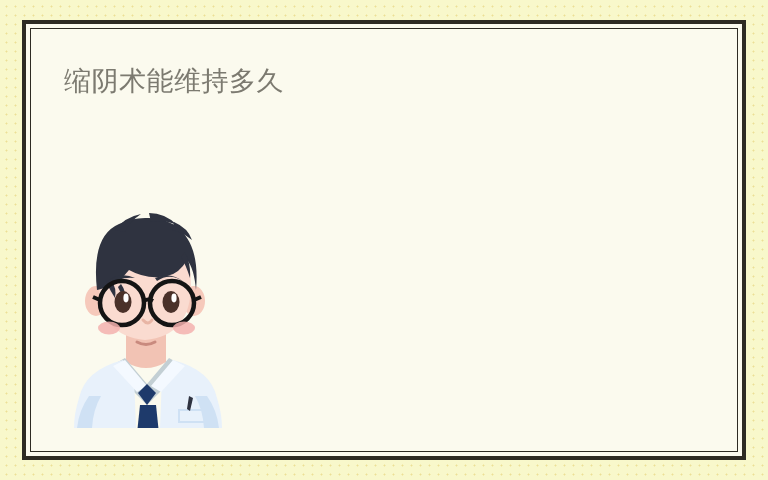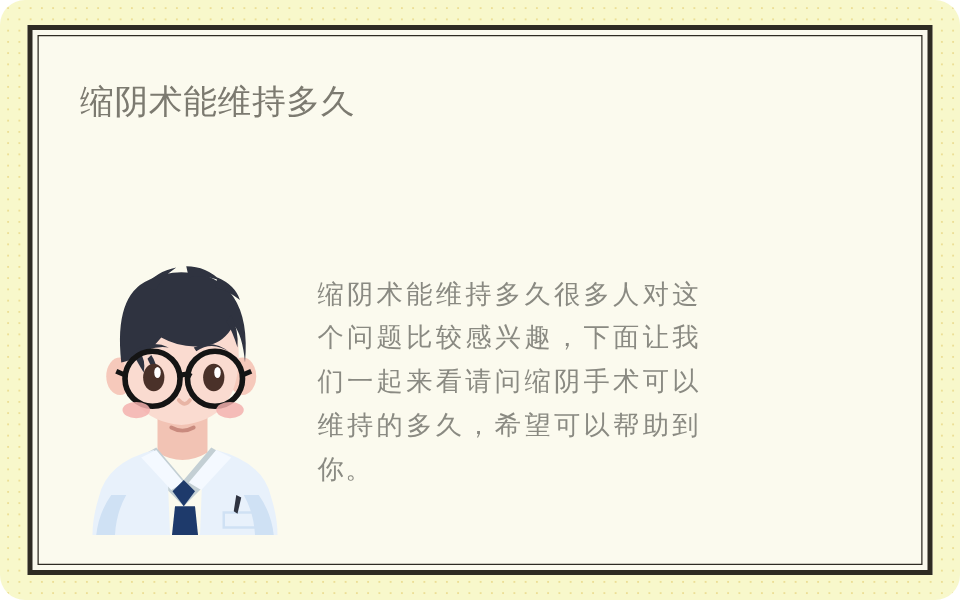--- a/index.html
+++ b/index.html
@@ -18,21 +18,20 @@
     position: relative;
     width: 768px;
     height: 480px;
     box-sizing: border-box;
     background-color: #f8f8cb;
     background-image:
       radial-gradient(circle, #ecdf96 0.9px, rgba(236,223,150,0) 1.1px);
     background-size: 9px 9px;
     background-position: 2px 2px;
     padding: 20px 22px;
-    border-radius: 20px;
   }
 
   
   .frame-outer {
     position: relative;
     width: 100%;
     height: 100%;
     box-sizing: border-box;
     border: 4px solid #2e2b23;
     background: #fbfaee;
@@ -163,18 +162,17 @@
 
             <path d="M78 178 l-9 9 l9 12 l9 -12 z" fill="#1e3a6b"></path>
             <path d="M71 199 h16 l4 38 l-12 16 l-12 -16 z" fill="#1e3a6b"></path>
 
             <rect x="110" y="204" width="26" height="12" fill="none" stroke="#cfe1f4" stroke-width="2"></rect>
 
             <path d="M120 190 l4 2 l-3 13 l-3 -2 z" fill="#2f3340"></path>
           </svg>
         </div>
 
-        <div class="body-text">缩阴术能维持多久很多人对这个问题比较感兴趣，下面让我们一起来看请问缩阴手术可以维持的多久，希望可以帮助到你。</div>
 
       </div>
     </div>
   </div>
 </div>
 
 </body></html>

